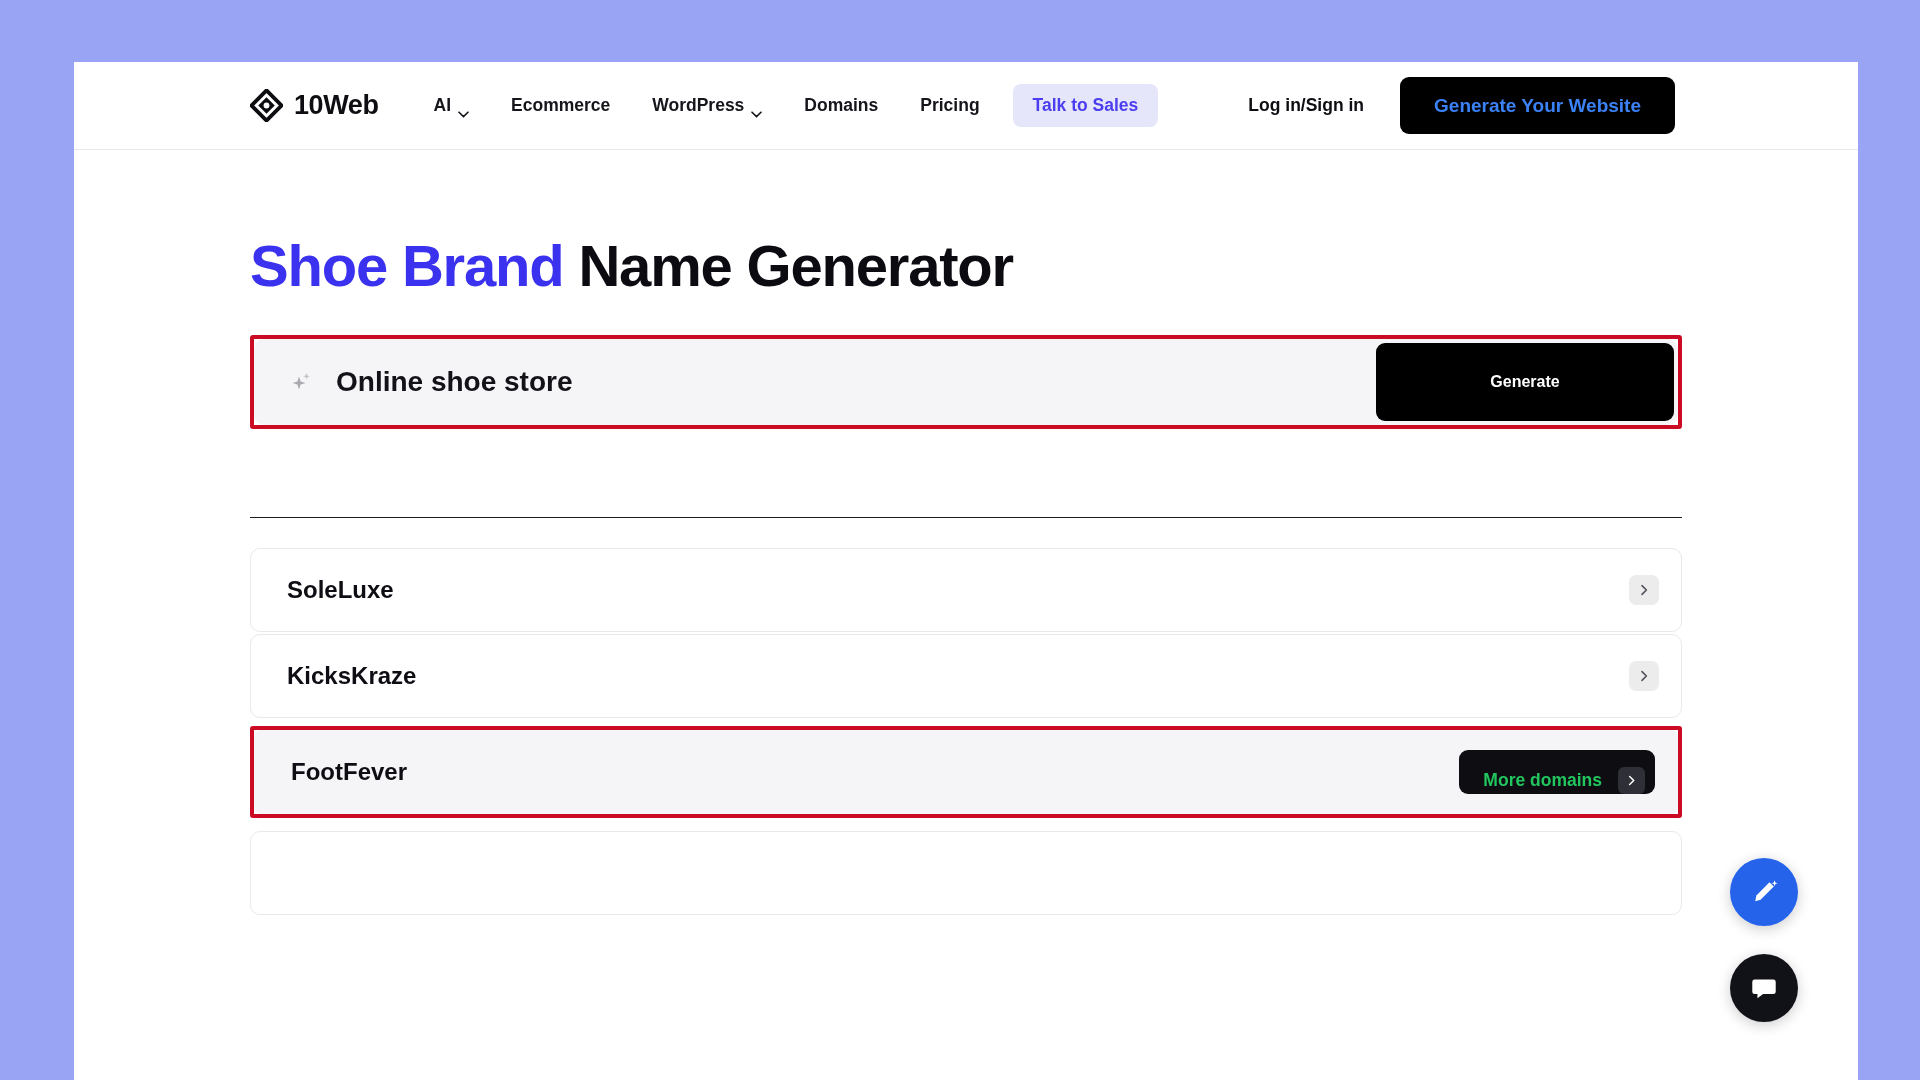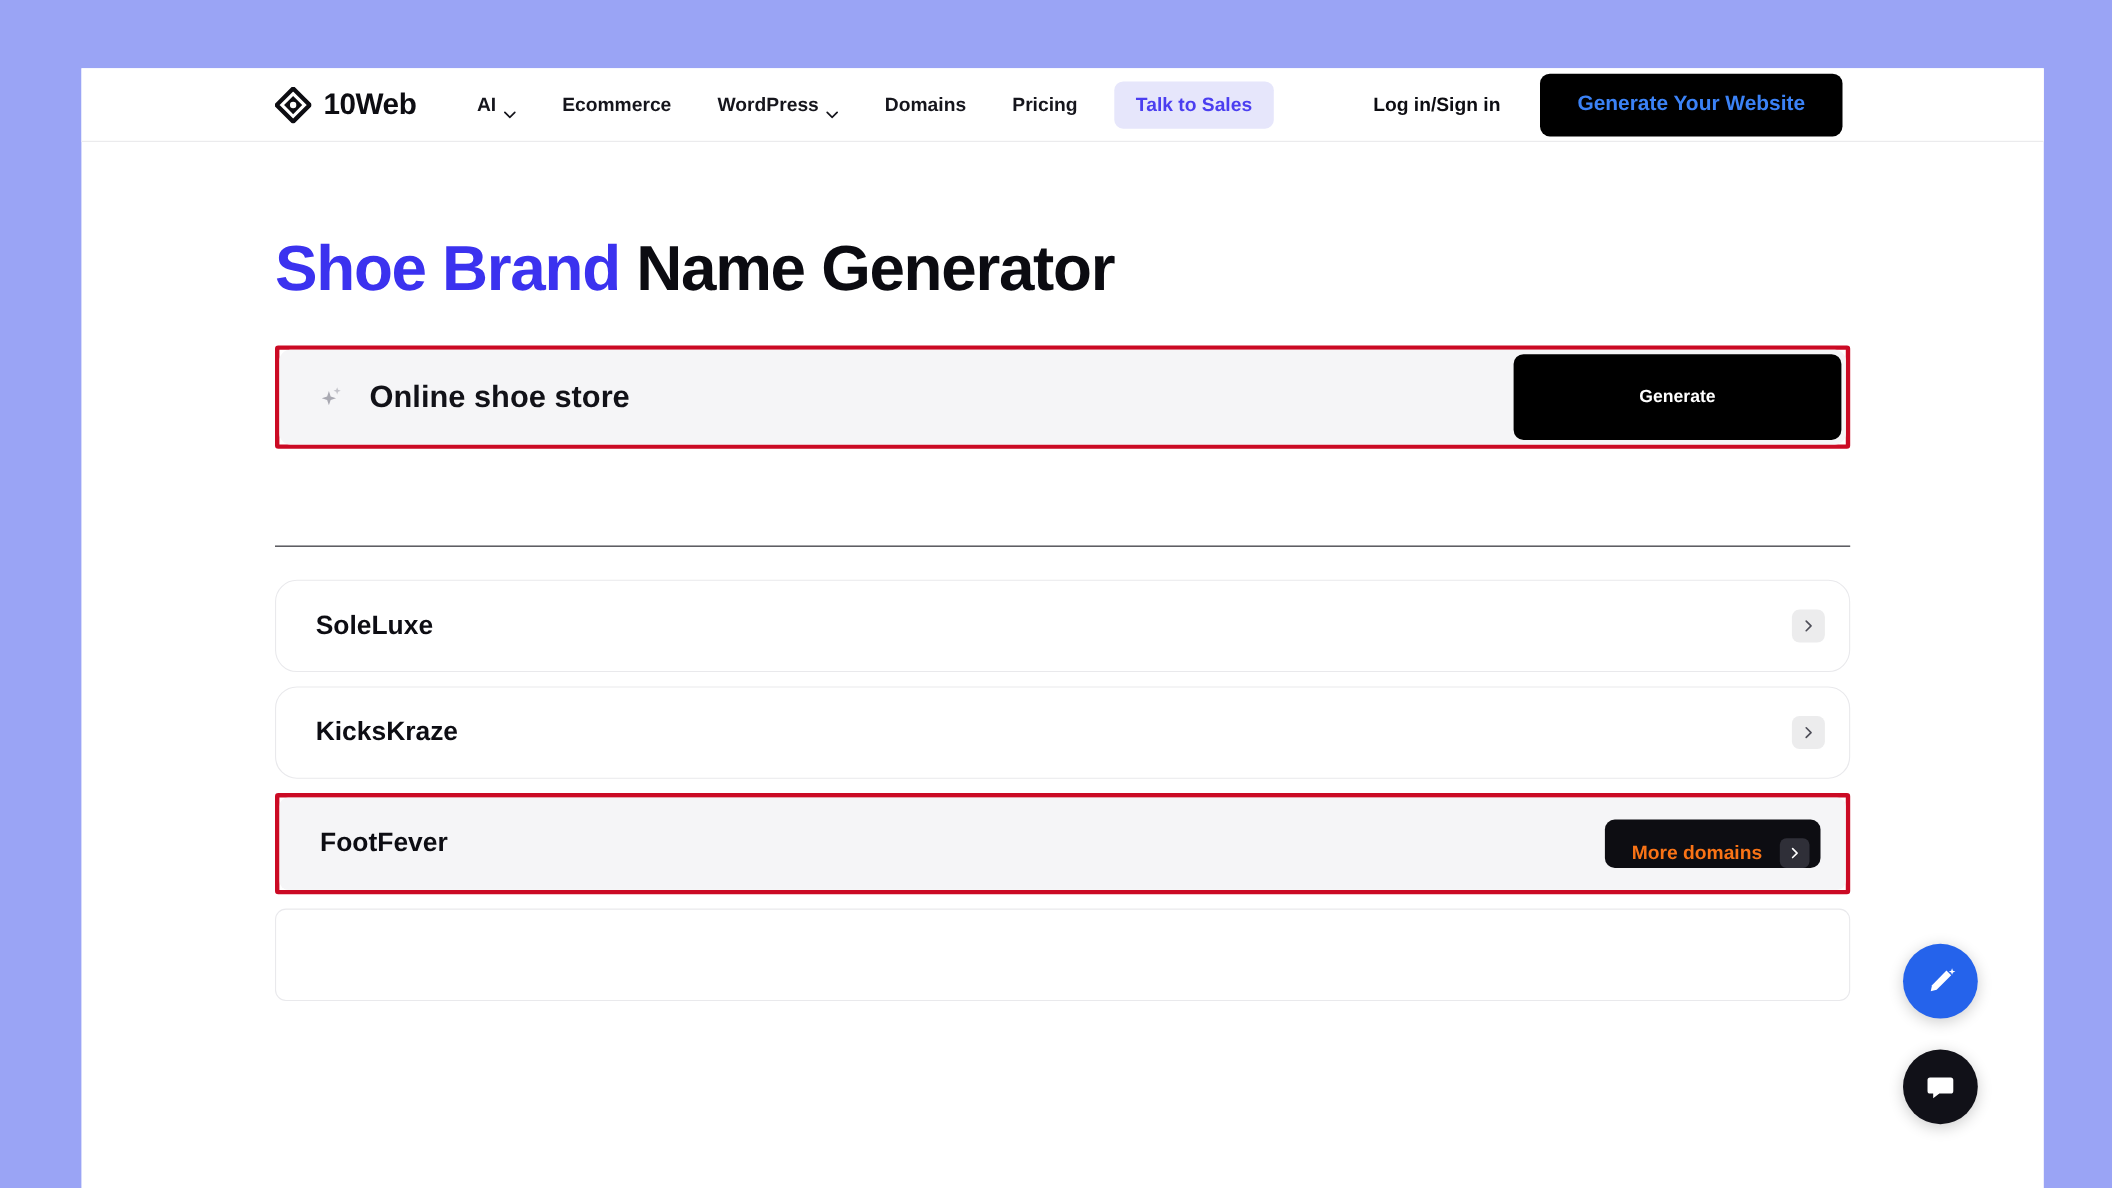--- a/index.html
+++ b/index.html
@@ -20,21 +20,21 @@
     left: 74px;
     top: 62px;
     width: 1784px;
     height: 1958px;
     background: #ffffff;
     overflow: hidden;
   }
 
   
   #navbar {
-    height: 67px;
+    height: 88px;
     border-bottom: 1px solid #e9e9ec;
     display: flex;
     align-items: center;
     padding: 0 0 0 176px;
     background: #fff;
     position: relative;
     justify-content: center;
   }
   #brand {
     display: flex;
@@ -197,25 +197,25 @@
     font-style: normal;
     font-weight: 700;
     margin-right: 3px;
   }
 
   
   #results { margin-top: 30px; }
   .result-row {
     height: 84px;
     border: 1px solid #e9e9ec;
-    border-radius: 20px;
+    border-radius: 10px;
     display: flex;
     align-items: center;
     padding: 0 22px 0 36px;
-    margin-bottom: 13px;
+    margin-bottom: 2px;
     background: #fff;
     position: relative;
   }
   .result-row.highlighted {
     background: #f5f5f7;
     border-color: transparent;
   }
   .result-name {
     font-size: 24px;
     font-weight: 700;
@@ -245,21 +245,21 @@
     border-radius: 7px;
     display: flex;
     align-items: center;
     justify-content: center;
     cursor: pointer;
     flex: 0 0 auto;
   }
   .chevron-btn svg { display: block; }
   #more-domains-btn {
     background: #0d0d12;
-    color: #f97316;
+    color: #22c55e;
     border: none;
     border-radius: 9px;
     height: 44px;
     display: flex;
     align-items: center;
     gap: 16px;
     padding: 18px 10px 0 24px;
     font-size: 17.5px;
     font-weight: 700;
     cursor: pointer;

